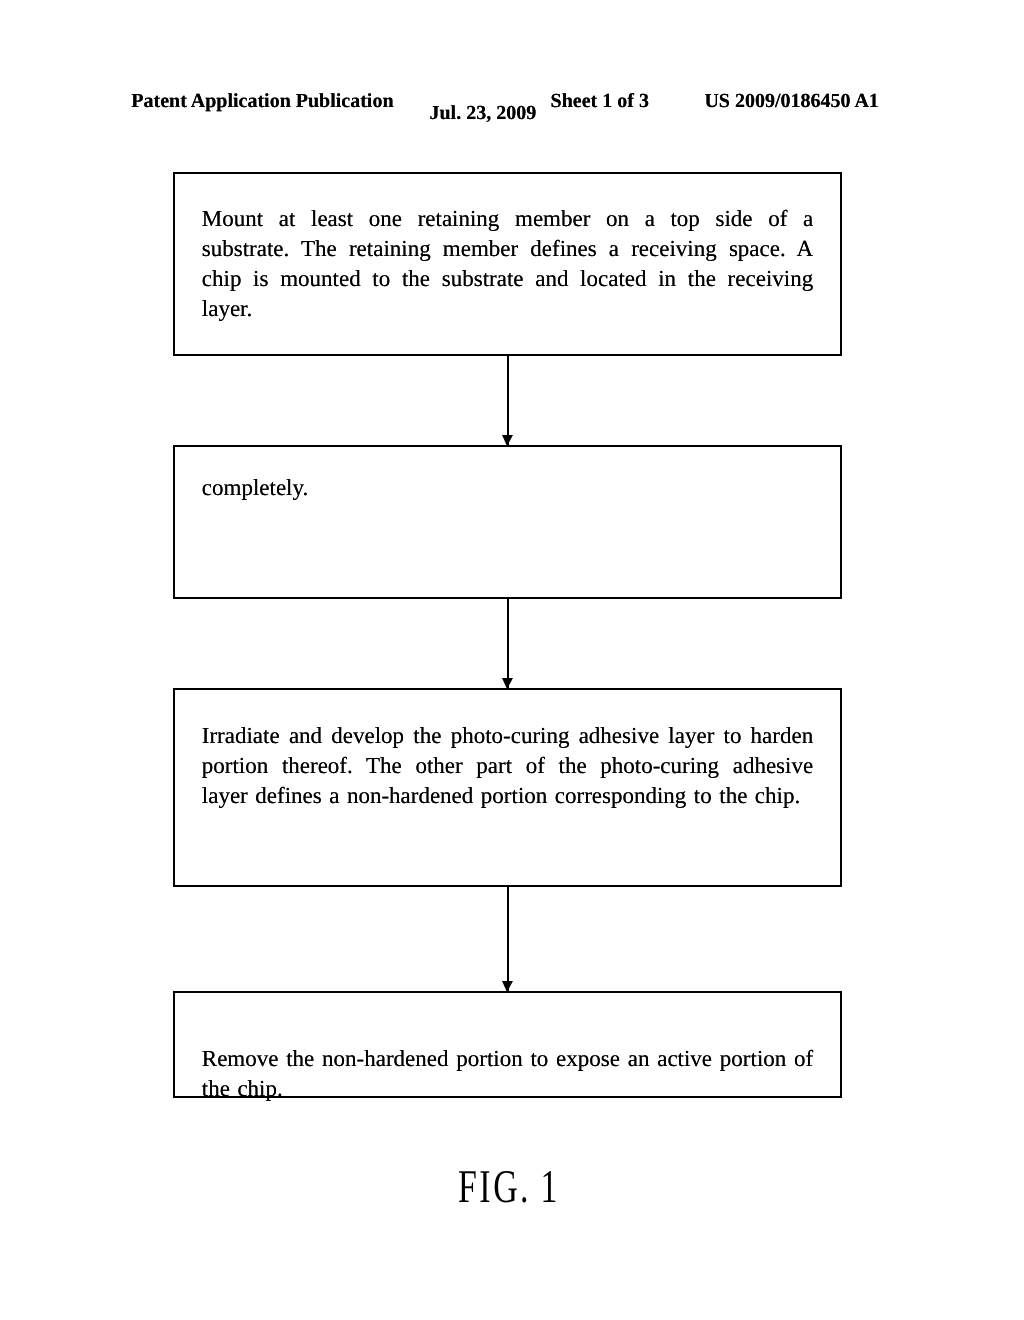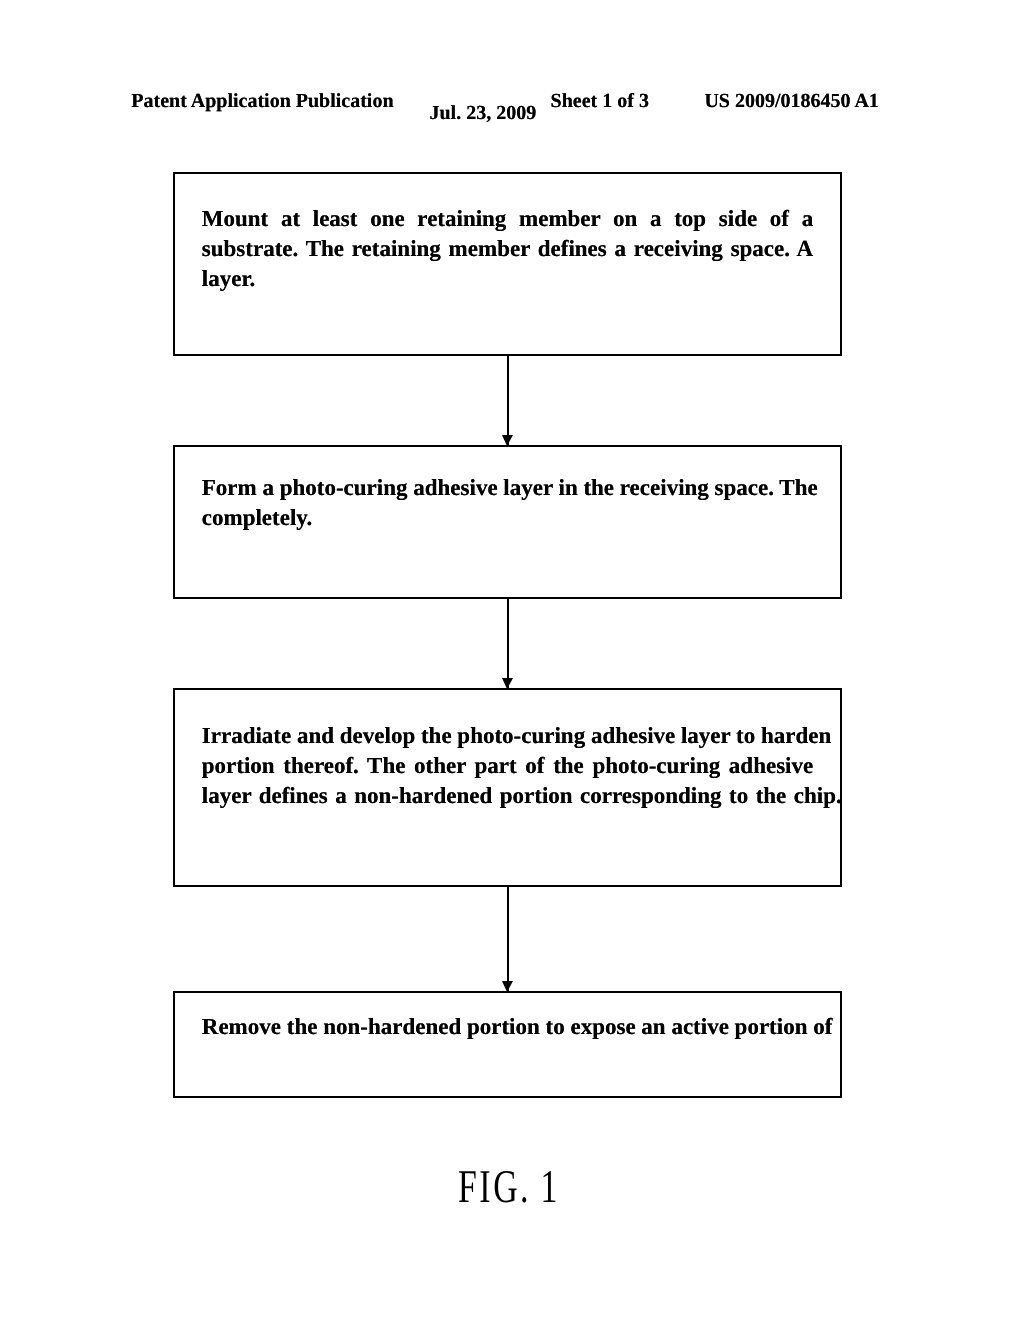--- a/index.html
+++ b/index.html
@@ -48,42 +48,41 @@
     position: absolute;
     left: 173.2px;
     width: 668.7px;
     border: 2.2px solid #000;
     box-sizing: border-box;
   }
   .ftext {
     position: absolute;
     left: 201.8px;
     width: 611.4px;
-    font-weight: bold;
   }
   .ftext .ln {
     display: block;
     font-size: 23px;
     line-height: 30.2px;
     white-space: nowrap;
     text-align: justify;
     text-align-last: justify;
     
     text-shadow: 0 0 0.55px rgba(0, 0, 0, 0.85);
   }
   .ftext .ln.last { text-align-last: left; word-spacing: 1.75px; }
 
   #box1 { top: 172.3px;  height: 183.6px; }
   #box2 { top: 445.3px;  height: 153.9px; }
   #box3 { top: 688.1px;  height: 199.0px; }
   #box4 { top: 991.2px;  height: 107.1px; }
   #t1 { top: 203.8px; }
   #t2 { top: 472.8px; }
   #t3 { top: 720.9px; }
-  #t4 { top: 1012.0px; }
+  #t4 { top: 1044px; }
 
   .arrow { position: absolute; left: 506.6px; width: 2.1px; background: #000; }
   .arrow .head {
     position: absolute;
     left: -4.6px;
     bottom: 0px;
     width: 0; height: 0;
     border-left: 5.7px solid transparent;
     border-right: 6.3px solid transparent;
     border-top: 11.0px solid #000;
@@ -116,30 +115,30 @@
     <span id="hdr-date">Jul. 23, 2009</span>
     <span id="hdr-sheet">Sheet 1 of 3</span>
     <span id="hdr-num">US 2009/0186450 A1</span>
   </div>
 
   <div class="flow">
     <div class="fbox" id="box1"></div>
     <div class="ftext" id="t1">
         <span class="ln">Mount at least one retaining member on a top side of a</span>
         <span class="ln">substrate. The retaining member defines a receiving space. A</span>
+        <span class="ln">chip is mounted to the substrate and located in the receiving</span>
         <span class="ln last">layer.</span>
       </div>
 
     <div class="arrow" id="arrow1">
       <span class="head"></span>
     </div>
 
     <div class="fbox" id="box2"></div>
     <div class="ftext" id="t2">
-        <span class="ln">Form a photo-curing adhesive layer in the receiving space. The</span>
         <span class="ln last">completely.</span>
       </div>
 
     <div class="arrow" id="arrow2">
       <span class="head"></span>
     </div>
 
     <div class="fbox" id="box3"></div>
     <div class="ftext" id="t3">
         <span class="ln">Irradiate and develop the photo-curing adhesive layer to harden</span>
@@ -147,18 +146,19 @@
         <span class="ln last">layer defines a non-hardened portion corresponding to the chip.</span>
       </div>
 
     <div class="arrow" id="arrow3">
       <span class="head"></span>
     </div>
 
     <div class="fbox" id="box4"></div>
     <div class="ftext" id="t4">
         <span class="ln">Remove the non-hardened portion to expose an active portion of</span>
+        <span class="ln last">the chip.</span>
       </div>
   </div>
 
   <div id="figcap">FIG. 1</div>
 
 </div>
 
 </body></html>

